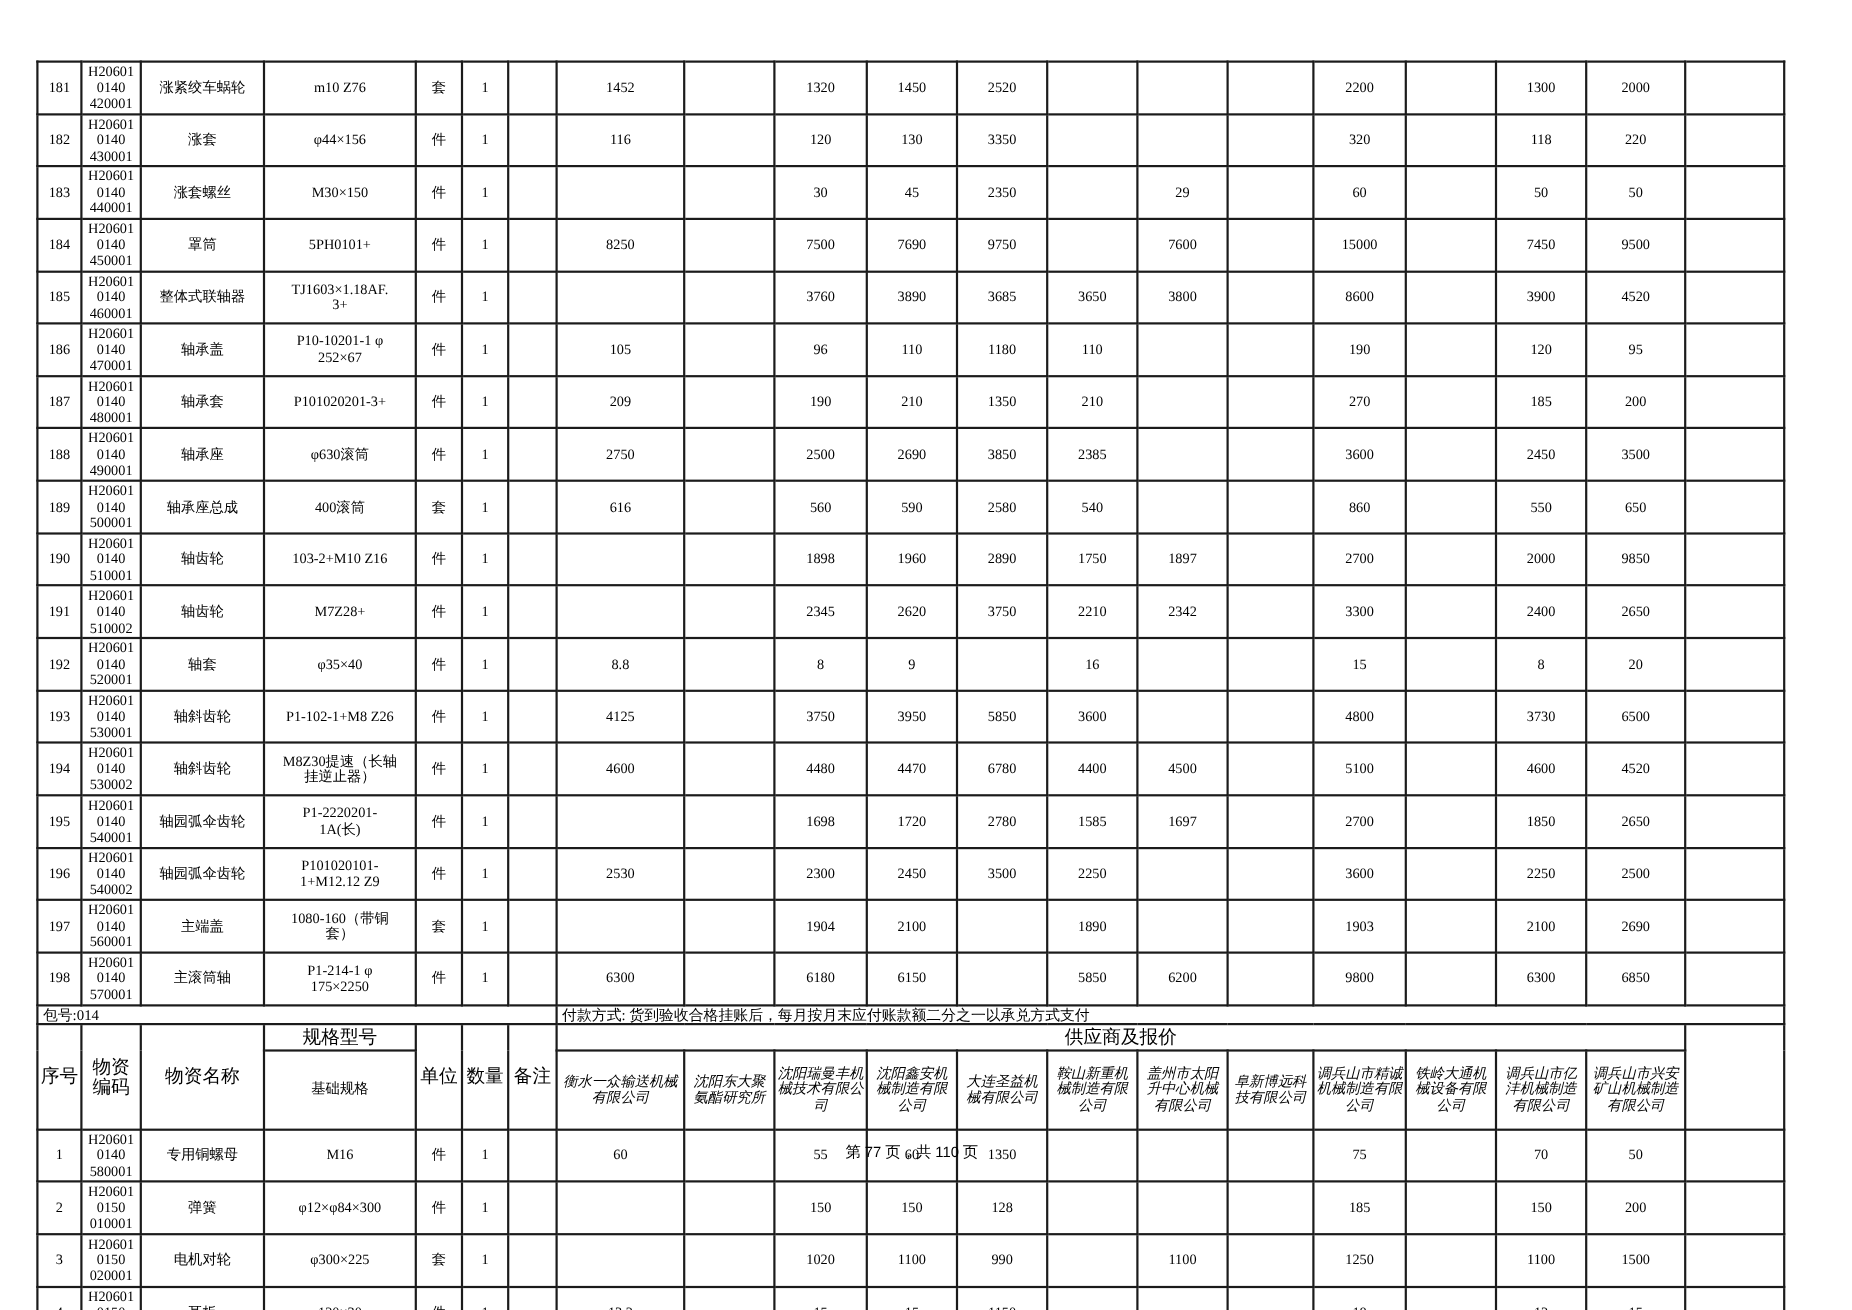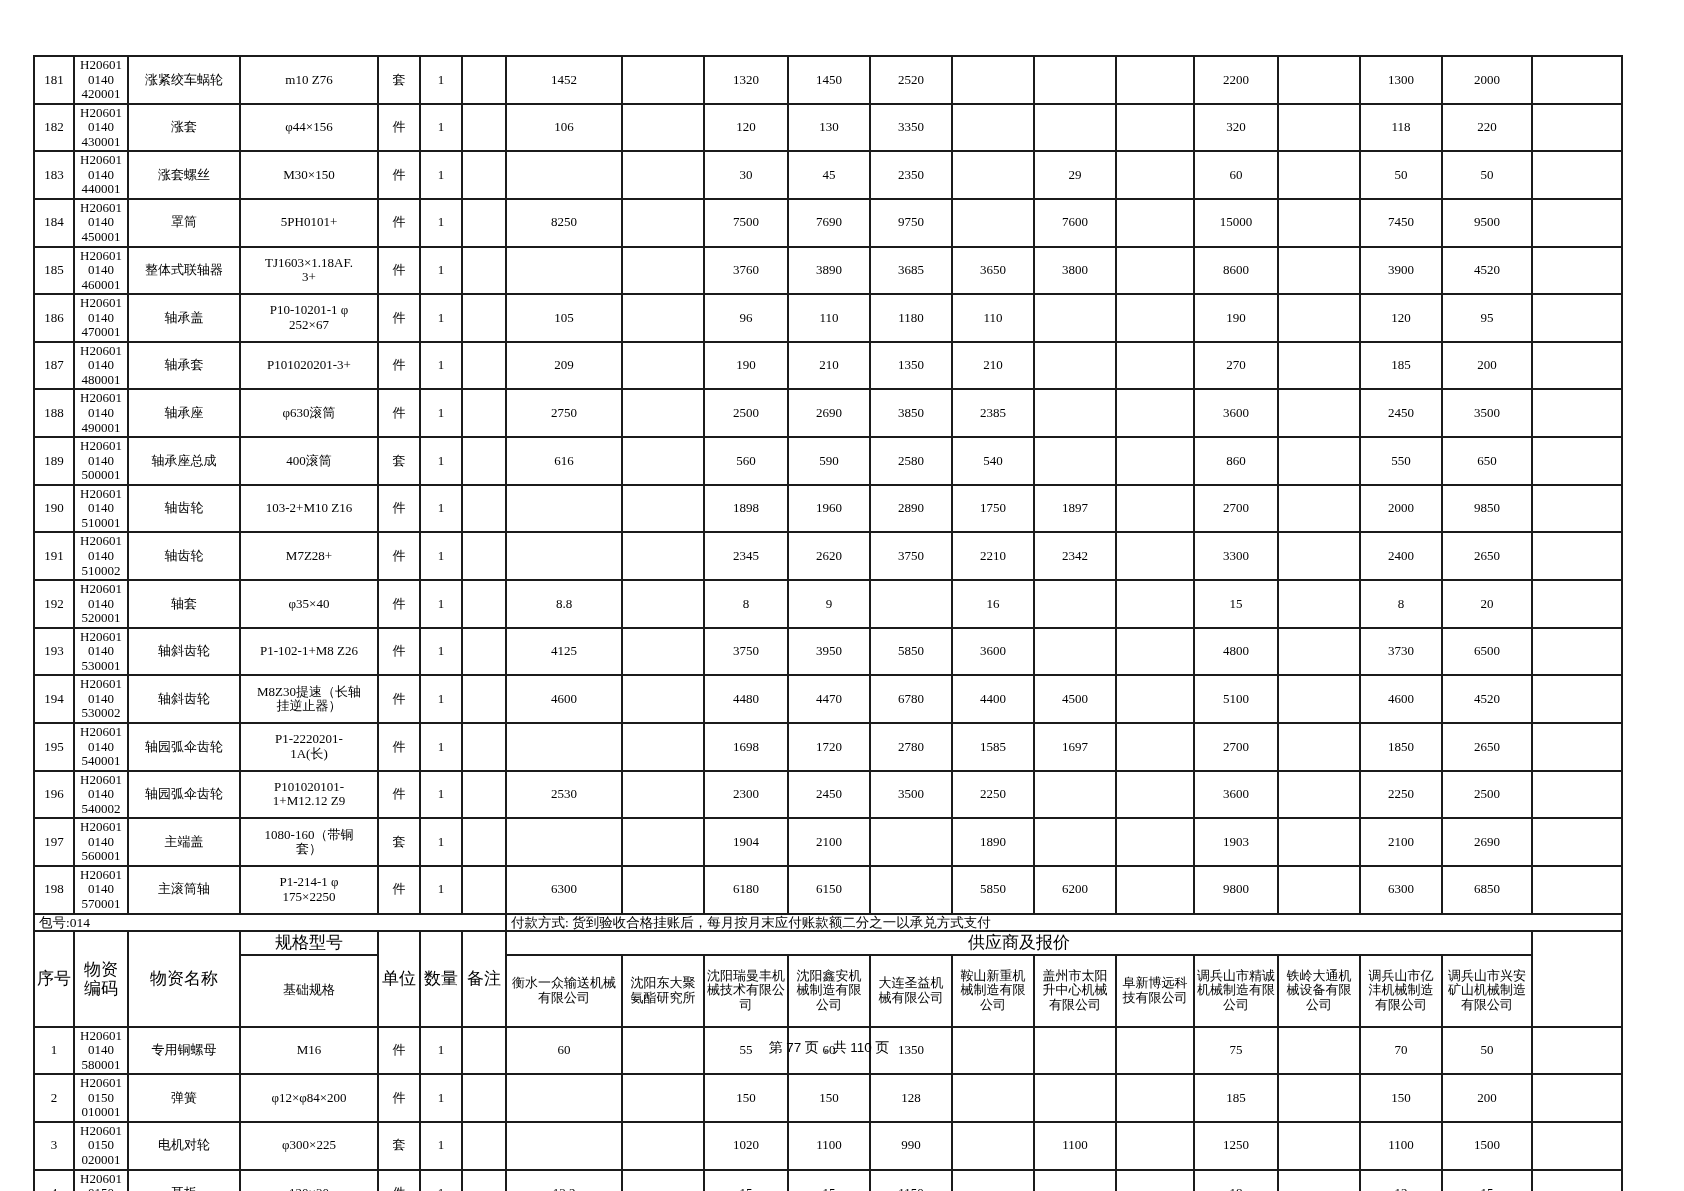--- a/index.html
+++ b/index.html
@@ -14,21 +14,21 @@
   td.code{font-size:8.5px;line-height:1.3;padding:0 1px;border-radius:15px;}
   td.mat{font-size:13.5px;border-radius:20px;}
   td.spec{font-size:13px;}
   td.num{font-size:13.5px;}
   tr.pkg-row{height:17px;margin-left:48px;}
   tr.pkg-row td{text-align:left;font-size:13.5px;padding:0 4px;white-space:nowrap;overflow:hidden;}
   tr.hrow1{height:24px;}
   tr.hrow1 td{font-size:17px;text-align:center;}
   td.code-head{font-size:9px;}
   tr.hrow2{height:72px;}
-  td.supp-name{font-size:13px;padding:1px 3px;line-height:1.25;}
+  td.supp-name{font-size:13px;padding:1px 3px;line-height:1.25;font-style:italic;}
   .footer{position:absolute;left:33px;top:1039px;width:1592px;text-align:center;
           font-size:14px;color:#000;}
   .footer .num{font-family:"Liberation Sans","DejaVu Sans",sans-serif;font-size:13.5px;}
 </style>
 </head>
 <body>
 
 <div class="page">
 
   <table class="grid">
@@ -81,21 +81,21 @@
         </tr>
         <tr>
           <td class="seq">182</td>
           <td class="code">H206010140
 430001</td>
           <td class="mat">涨套</td>
           <td class="spec">φ44×156</td>
           <td class="unit">件</td>
           <td class="num">1</td>
           <td class="remark"></td>
-          <td class="num">106</td>
+          <td class="num">116</td>
           <td class="num"></td>
           <td class="num">120</td>
           <td class="num">130</td>
           <td class="num">3350</td>
           <td class="num"></td>
           <td class="num"></td>
           <td class="num"></td>
           <td class="num">320</td>
           <td class="num"></td>
           <td class="num">118</td>
@@ -534,21 +534,21 @@
           <td class="num"></td>
           <td class="num">70</td>
           <td class="num">50</td>
           <td class="extra"></td>
         </tr>
         <tr>
           <td class="seq">2</td>
           <td class="code">H206010150
 010001</td>
           <td class="mat">弹簧</td>
-          <td class="spec">φ12×φ84×200</td>
+          <td class="spec">φ12×φ84×300</td>
           <td class="unit">件</td>
           <td class="num">1</td>
           <td class="remark"></td>
           <td class="num"></td>
           <td class="num"></td>
           <td class="num">150</td>
           <td class="num">150</td>
           <td class="num">128</td>
           <td class="num"></td>
           <td class="num"></td>

